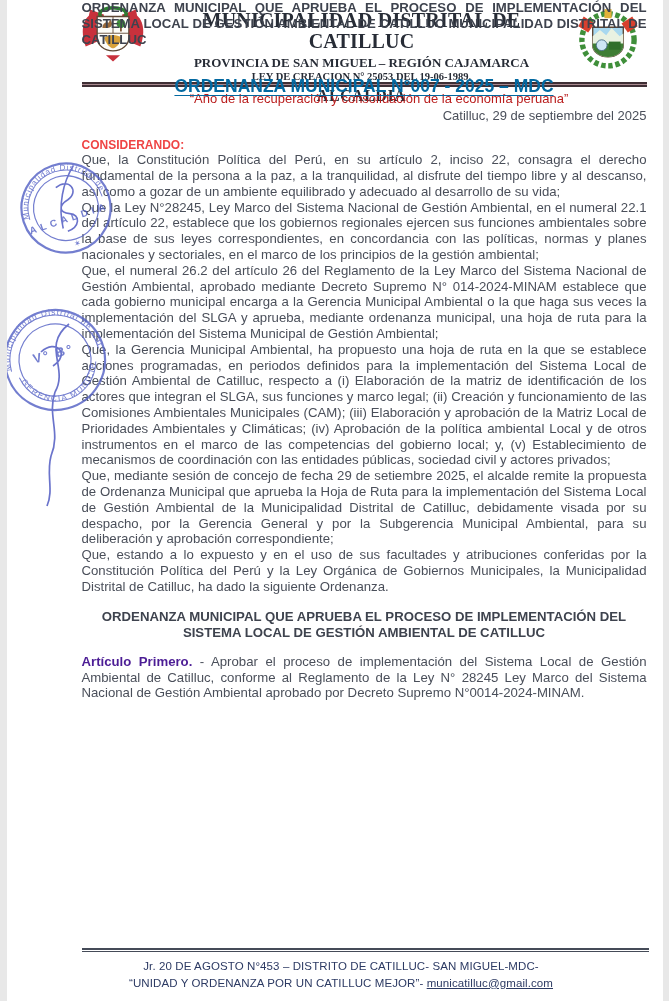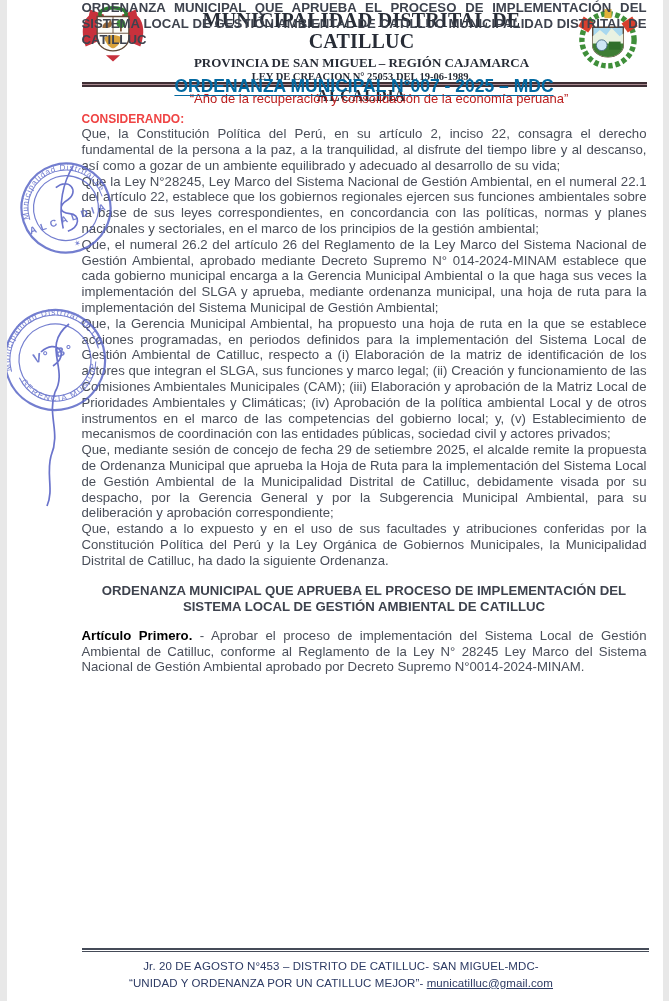--- a/index.html
+++ b/index.html
@@ -26,21 +26,21 @@
   .doc-title{margin-top:28px;text-align:center;font-size:17.5px;font-weight:bold;
     color:#0369a1;}
   .doc-title span{text-decoration:underline;text-underline-offset:3px;}
   .dateline{margin-top:11px;text-align:right;font-size:13px;}
   .intro{margin-top:33px;font-size:13.2px;}
   .considering{margin-top:15px;font-size:12px;font-weight:bold;color:#ef4444;}
   .para{font-size:13.2px;line-height:15.8px;text-align:justify;}
   .res-heading{margin-top:14px;font-size:13.2px;font-weight:bold;text-align:center;
     line-height:1.22;color:#3e434e;}
   .article{margin-top:13px;font-size:13.2px;line-height:15.8px;text-align:justify;}
-  .article b{color:#000000;}
+  .article b{color:#4c1d95;}
   
   .stamp{position:absolute;opacity:.82;}
   .stamp svg text{font-family:"Liberation Sans",sans-serif;}
   
   .ftr-rule{position:absolute;left:75px;width:567px;top:948px;height:4px;
     border-top:2px solid #454b58;border-bottom:1px solid #454b58;box-sizing:border-box;}
   .ftr{position:absolute;left:0;width:669px;top:958px;text-align:center;
     font-size:11.5px;font-weight:normal;color:#2c3a63;letter-spacing:.1px;line-height:1.45;}
   .ftr a{color:#2c3a63;text-align:right;}
 </style>
@@ -86,20 +86,21 @@
     <div class="hdr-sub">PROVINCIA DE SAN MIGUEL – REGIÓN CAJAMARCA</div>
     <div class="hdr-law">LEY DE CREACION N° 25053 DEL 19-06-1989.</div>
     <div class="hdr-office">ALCALDIA</div>
   </div>
   <div class="hdr-rule"></div>
   <div class="hdr-quote">“Año de la recuperación y consolidación de la economía peruana”</div>
 
   <div class="body-col">
     <div class="subject">ORDENANZA MUNICIPAL QUE APRUEBA EL PROCESO DE IMPLEMENTACIÓN DEL SISTEMA LOCAL DE GESTIÓN AMBIENTAL DE CATILLUC MUNICIPALIDAD DISTRITAL DE CATILLUC</div>
     <div class="doc-title"><span>ORDENANZA MUNICIPAL N°007 - 2025 – MDC</span></div>
+    <div class="dateline">Catilluc, 29 de septiembre del 2025</div>
     <div class="considering">CONSIDERANDO:</div>
     <div class="para">Que, la Constitución Política del Perú, en su artículo 2, inciso 22, consagra el derecho fundamental de la persona a la paz, a la tranquilidad, al disfrute del tiempo libre y al descanso, así como a gozar de un ambiente equilibrado y adecuado al desarrollo de su vida;</div>
     <div class="para">Que la Ley N°28245, Ley Marco del Sistema Nacional de Gestión Ambiental, en el numeral 22.1 del artículo 22, establece que los gobiernos regionales ejercen sus funciones ambientales sobre la base de sus leyes correspondientes, en concordancia con las políticas, normas y planes nacionales y sectoriales, en el marco de los principios de la gestión ambiental;</div>
     <div class="para">Que, el numeral 26.2 del artículo 26 del Reglamento de la Ley Marco del Sistema Nacional de Gestión Ambiental, aprobado mediante Decreto Supremo N° 014-2024-MINAM establece que cada gobierno municipal encarga a la Gerencia Municipal Ambiental o la que haga sus veces la implementación del SLGA y aprueba, mediante ordenanza municipal, una hoja de ruta para la implementación del Sistema Municipal de Gestión Ambiental;</div>
     <div class="para">Que, la Gerencia Municipal Ambiental, ha propuesto una hoja de ruta en la que se establece acciones programadas, en periodos definidos para la implementación del Sistema Local de Gestión Ambiental de Catilluc, respecto a (i) Elaboración de la matriz de identificación de los actores que integran el SLGA, sus funciones y marco legal; (ii) Creación y funcionamiento de las Comisiones Ambientales Municipales (CAM); (iii) Elaboración y aprobación de la Matriz Local de Prioridades Ambientales y Climáticas; (iv) Aprobación de la política ambiental Local y de otros instrumentos en el marco de las competencias del gobierno local; y, (v) Establecimiento de mecanismos de coordinación con las entidades públicas, sociedad civil y actores privados;</div>
     <div class="para">Que, mediante sesión de concejo de fecha 29 de setiembre 2025, el alcalde remite la propuesta de Ordenanza Municipal que aprueba la Hoja de Ruta para la implementación del Sistema Local de Gestión Ambiental de la Municipalidad Distrital de Catilluc, debidamente visada por su despacho, por la Gerencia General y por la Subgerencia Municipal Ambiental, para su deliberación y aprobación correspondiente;</div>
     <div class="para">Que, estando a lo expuesto y en el uso de sus facultades y atribuciones conferidas por la Constitución Política del Perú y la Ley Orgánica de Gobiernos Municipales, la Municipalidad Distrital de Catilluc, ha dado la siguiente Ordenanza.</div>
     <div class="res-heading">ORDENANZA MUNICIPAL QUE APRUEBA EL PROCESO DE IMPLEMENTACIÓN DEL SISTEMA LOCAL DE GESTIÓN AMBIENTAL DE CATILLUC</div>
     <div class="article"><b>Artículo Primero.</b><span> - Aprobar el proceso de implementación del Sistema Local de Gestión Ambiental de Catilluc, conforme al Reglamento de la Ley N° 28245 Ley Marco del Sistema Nacional de Gestión Ambiental aprobado por Decreto Supremo N°0014-2024-MINAM.</span></div>
   </div>

